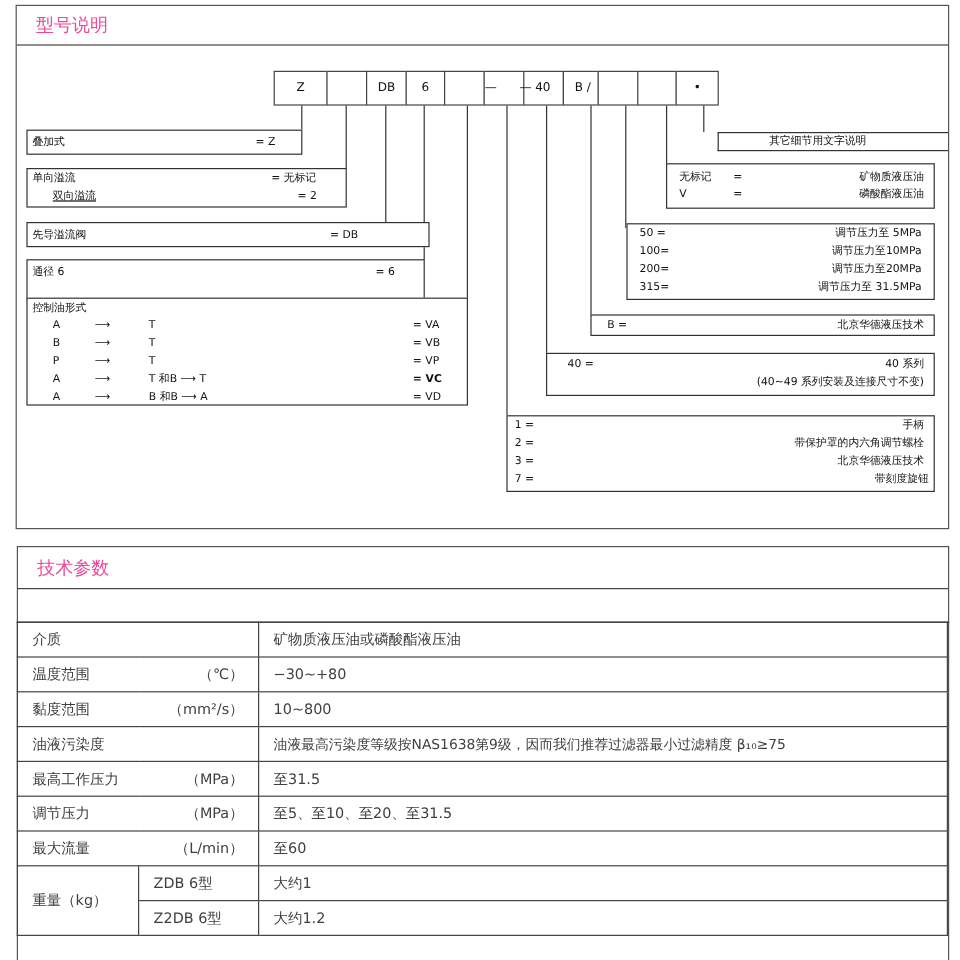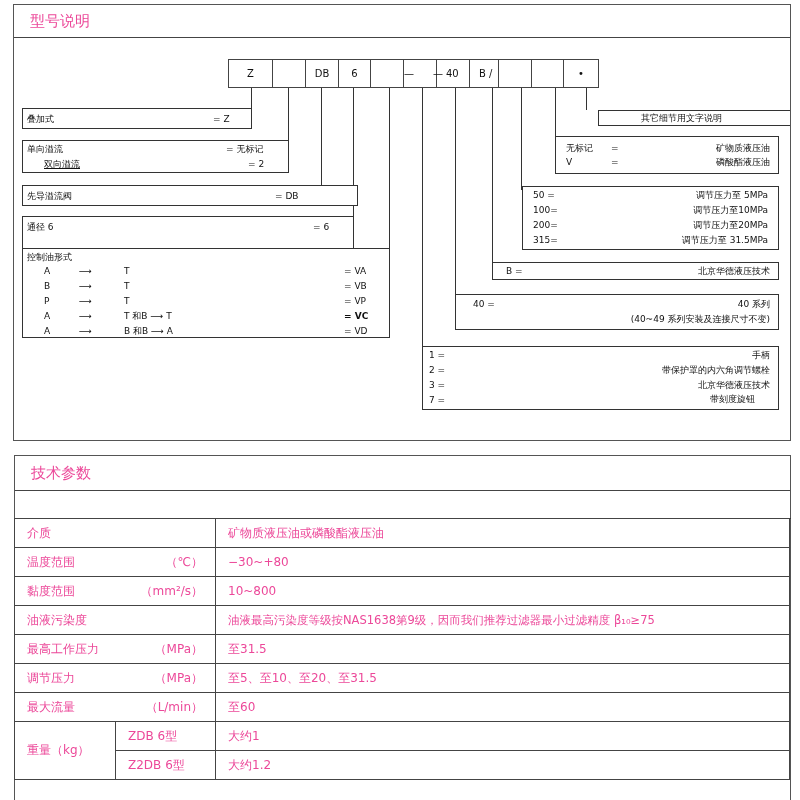--- a/index.html
+++ b/index.html
@@ -8,21 +8,21 @@
   .panel { position:absolute; border:1.5px solid #555; box-sizing:border-box; }
   .panel-head { position:absolute; left:0; right:0; top:0; border-bottom:1.5px solid #444; }
   .title { position:absolute; left:16px; font-size:15px; color:#ec4899; }
   .line-h { position:absolute; height:0; border-top:1px solid #333; }
   .line-v { position:absolute; width:0; border-left:1px solid #333; }
   .codebox { position:absolute; height:29px; border:1px solid #444; box-sizing:border-box;
              font-size:10px; text-align:center; line-height:27px; background:#fff; }
   .box { position:absolute; border:1px solid #333; box-sizing:border-box; background:#fff; font-size:9px; }
   .t { position:absolute; font-size:9px; white-space:nowrap; line-height:14px; color:#111; }
   .r { text-align:center; }
-  table.params { position:absolute; left:14px; top:488px; width:776px; border-collapse:collapse; font-size:12px; color:#ec4899; }
+  table.params { position:absolute; left:14px; top:488px; width:776px; border-collapse:collapse; font-size:12px; color:#404040; }
   table.params td { border:1px solid #444; height:29px; padding:0 12px; box-sizing:border-box; white-space:nowrap; }
   .unit { float:right; }
 </style>
 </head>
 <body>
 
 <div class="panel" style="left:13px; top:4px; width:778px; height:437px;">
   <div class="panel-head" style="height:32px;">
     <span class="title" style="top:7px;">型号说明</span>
   </div>
@@ -149,21 +149,21 @@
 </div>
 
 <div class="box" style="left:422px; top:346px; width:357px; height:64px;">
   <span class="t" style="left:6px; top:1px;">1 =</span>
   <span class="t r" style="right:8px; top:1px;">手柄</span>
   <span class="t" style="left:6px; top:16px;">2 =</span>
   <span class="t r" style="right:8px; top:16px;">带保护罩的内六角调节螺栓</span>
   <span class="t" style="left:6px; top:31px;">3 =</span>
   <span class="t r" style="right:8px; top:31px;">北京华德液压技术</span>
   <span class="t" style="left:6px; top:46px;">7 =</span>
-  <span class="t r" style="right:23px; top:46px;font-family:Liberation Mono, monospace;">带刻度旋钮</span>
+  <span class="t r" style="right:4px; top:46px;">带刻度旋钮</span>
 </div>
 
 <div class="panel" style="left:14px; top:455px; width:777px; height:350px;">
   <div class="panel-head" style="height:34px;">
     <span class="title" style="top:8px;">技术参数</span>
   </div>
 </div>
 <div class="line-h" style="left:14px; top:518px; width:777px;"></div>
 
 <table class="params" style="top:518px;">

